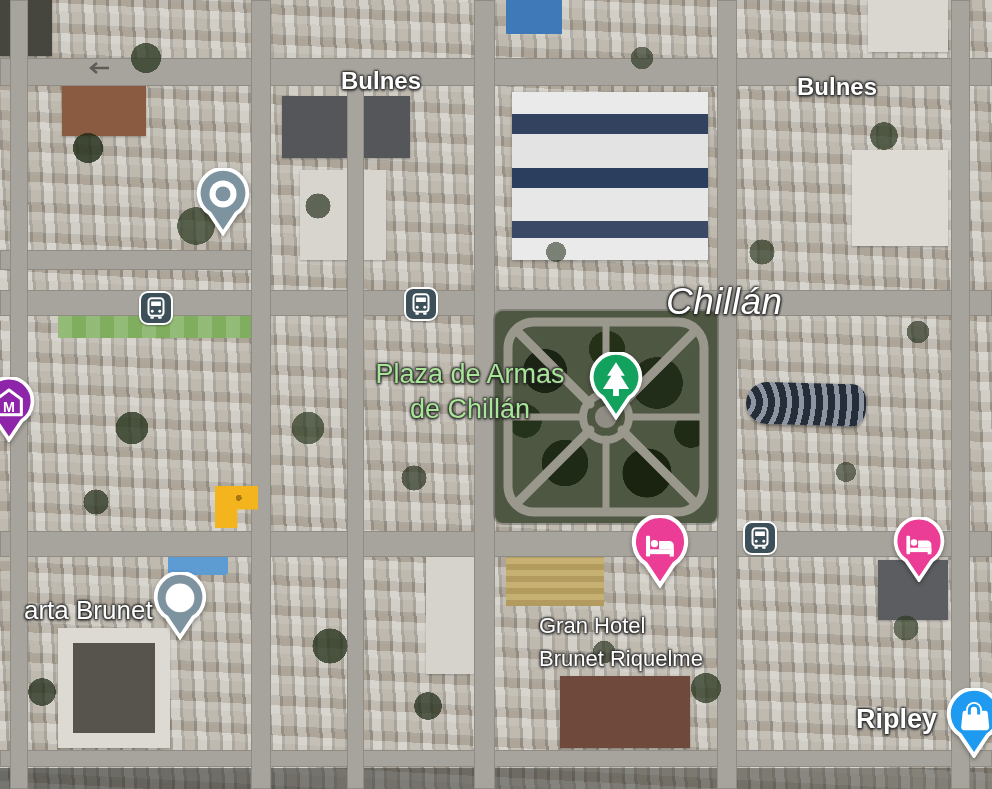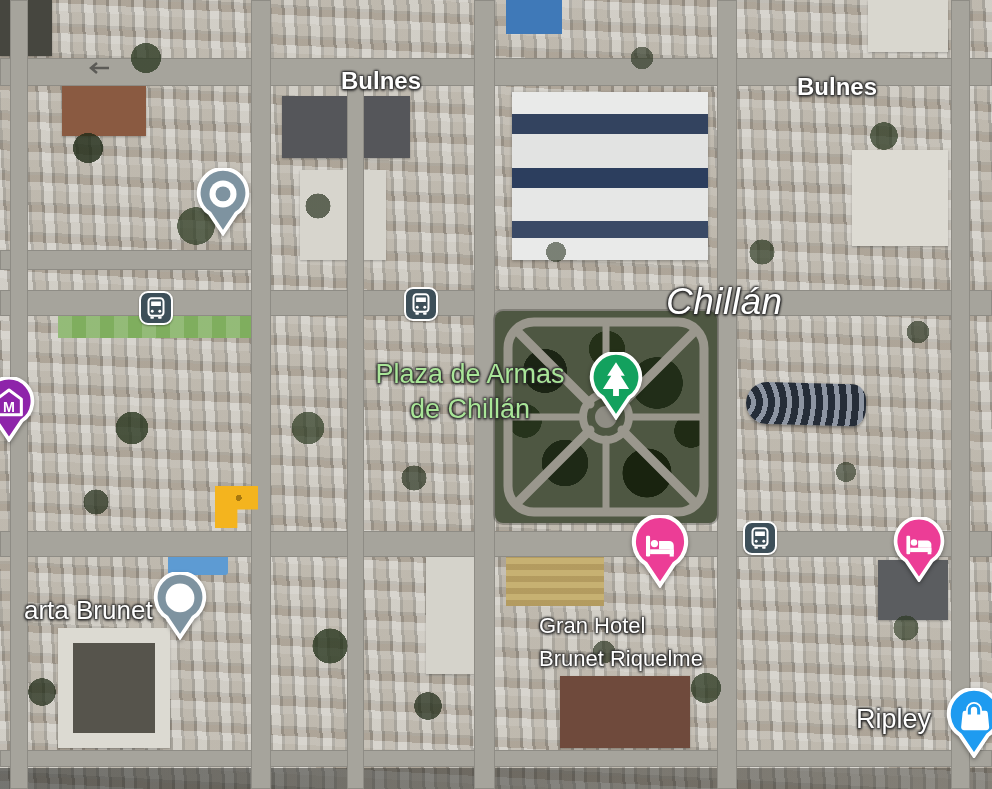--- a/index.html
+++ b/index.html
@@ -116,21 +116,21 @@
   }
   .map-label span{display:block;}
   .lbl-bulnes-w{left:341px;top:67px;font-size:24px;font-weight:700;}
   .lbl-bulnes-e{left:797px;top:73px;font-size:24px;font-weight:700;}
   .lbl-sucursal{left:85px;top:84px;width:280px;text-align:center;font-size:26px;line-height:33px;font-weight:500;}
   .lbl-chillan{left:666px;top:281px;font-size:37px;font-weight:400;letter-spacing:.5px;font-style:italic;}
   .lbl-plaza{left:350px;top:357px;width:240px;text-align:center;font-size:27px;line-height:35px;font-weight:500;color:#a9e598;}
   .lbl-terra{left:806px;top:464px;font-size:25px;font-weight:500;}
   .lbl-gran{left:539px;top:609px;width:250px;text-align:left;font-size:22px;line-height:33px;font-weight:500;}
   .lbl-marta{left:0;top:595px;font-size:26px;font-weight:500;margin-left:24px;}
-  .lbl-ripley{left:856px;top:704px;font-size:27px;font-weight:400;}
+  .lbl-ripley{left:856px;top:704px;font-size:27px;font-weight:700;}
   
   .pin{position:absolute;z-index:11;filter:drop-shadow(0 2px 2px rgba(0,0,0,.35));cursor:pointer;}
   .pin svg{display:block;}
   .pin-sucursal{left:196px;top:168px;width:54px;}
   .pin-marta{left:153px;top:572px;width:54px;}
   .pin-plaza{left:589px;top:352px;width:54px;}
   .pin-gran{left:631px;top:515px;width:58px;}
   .pin-terra{left:893px;top:517px;width:52px;}
   .pin-museum{left:-17px;top:377px;width:52px;}
   .pin-ripley{left:946px;top:688px;width:56px;}

